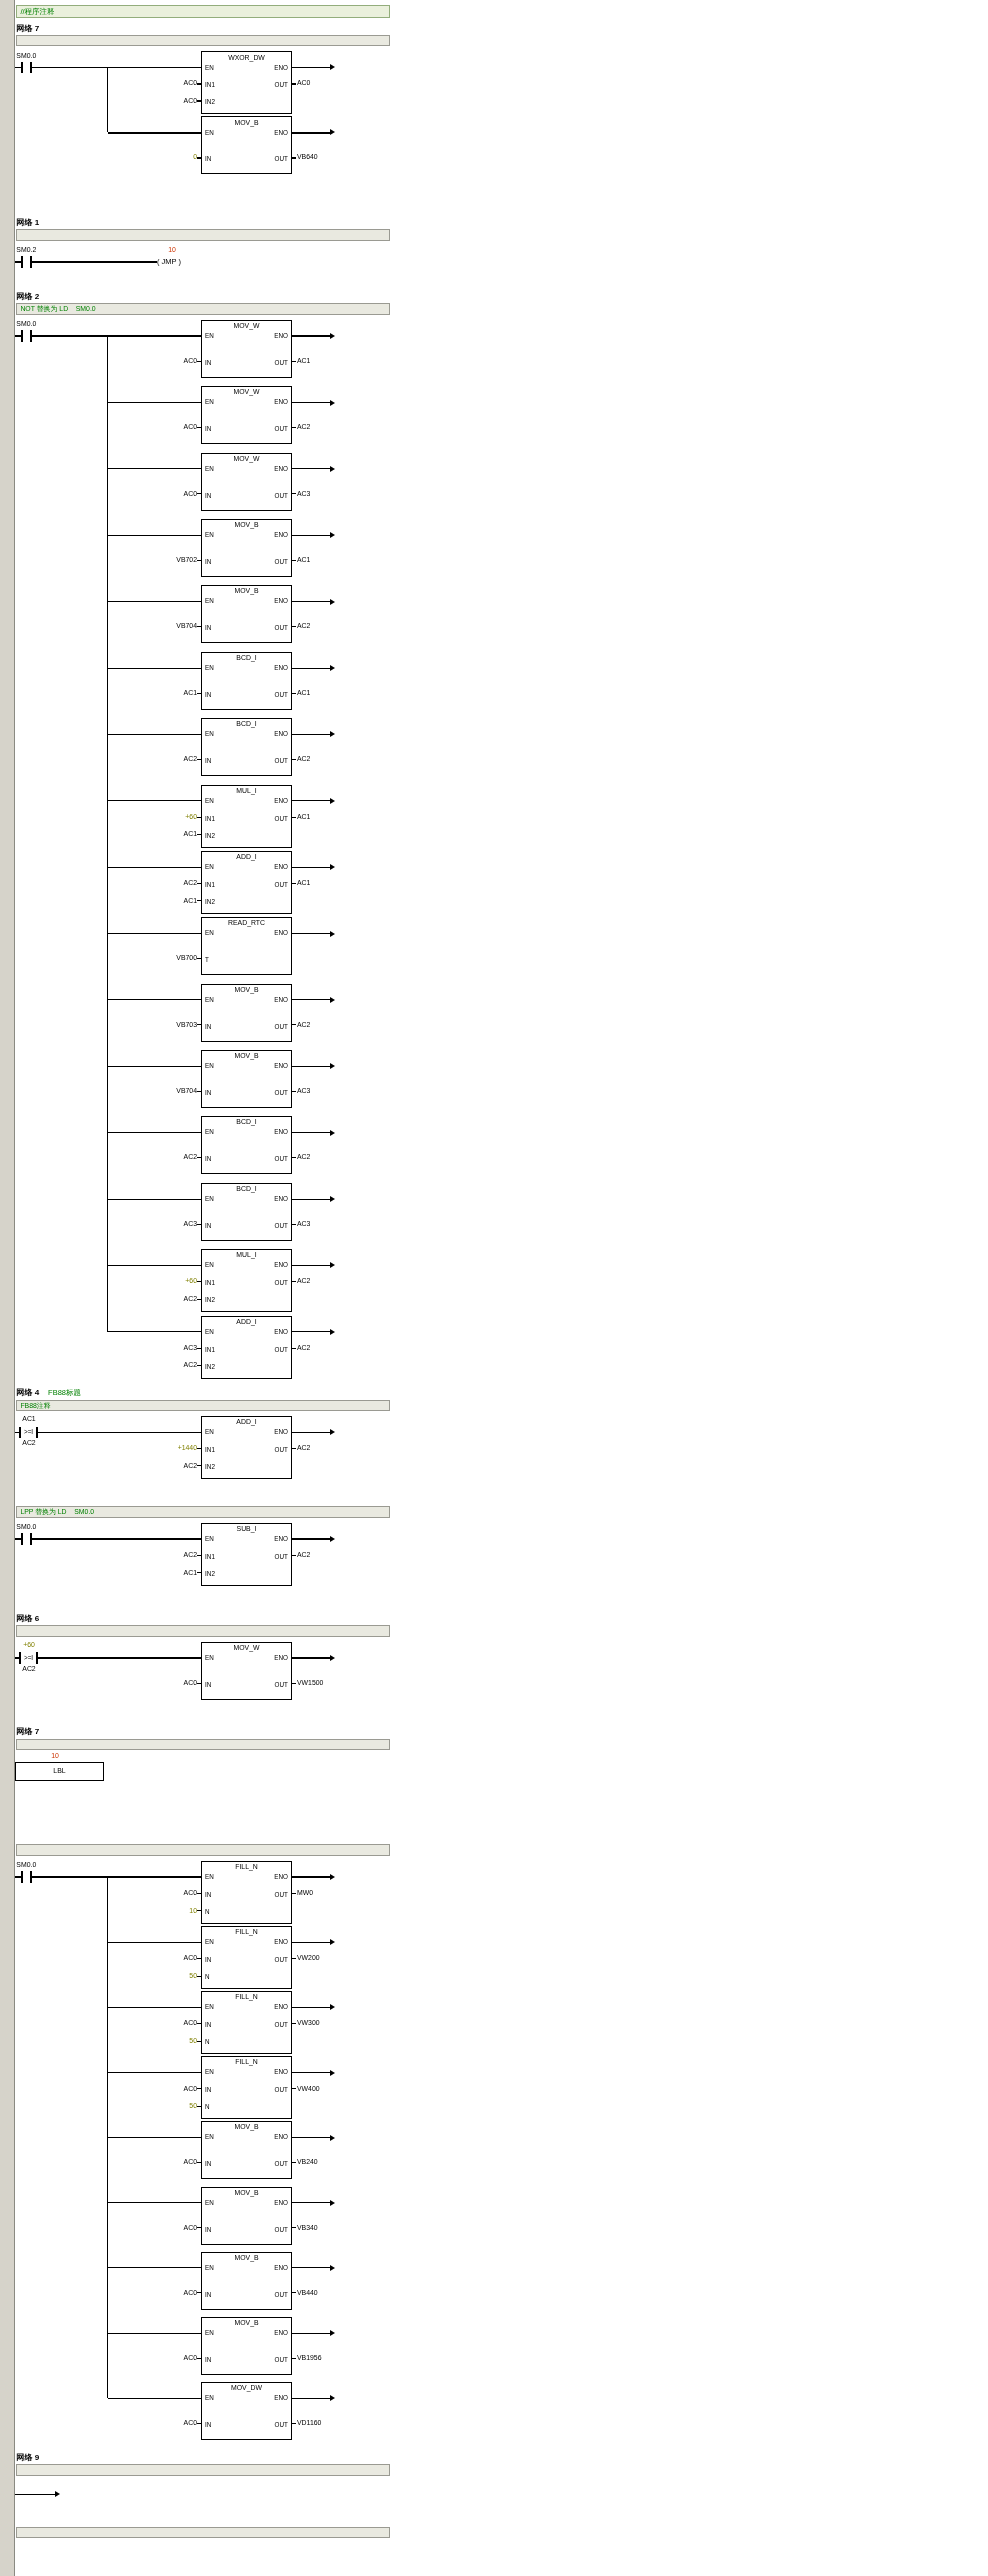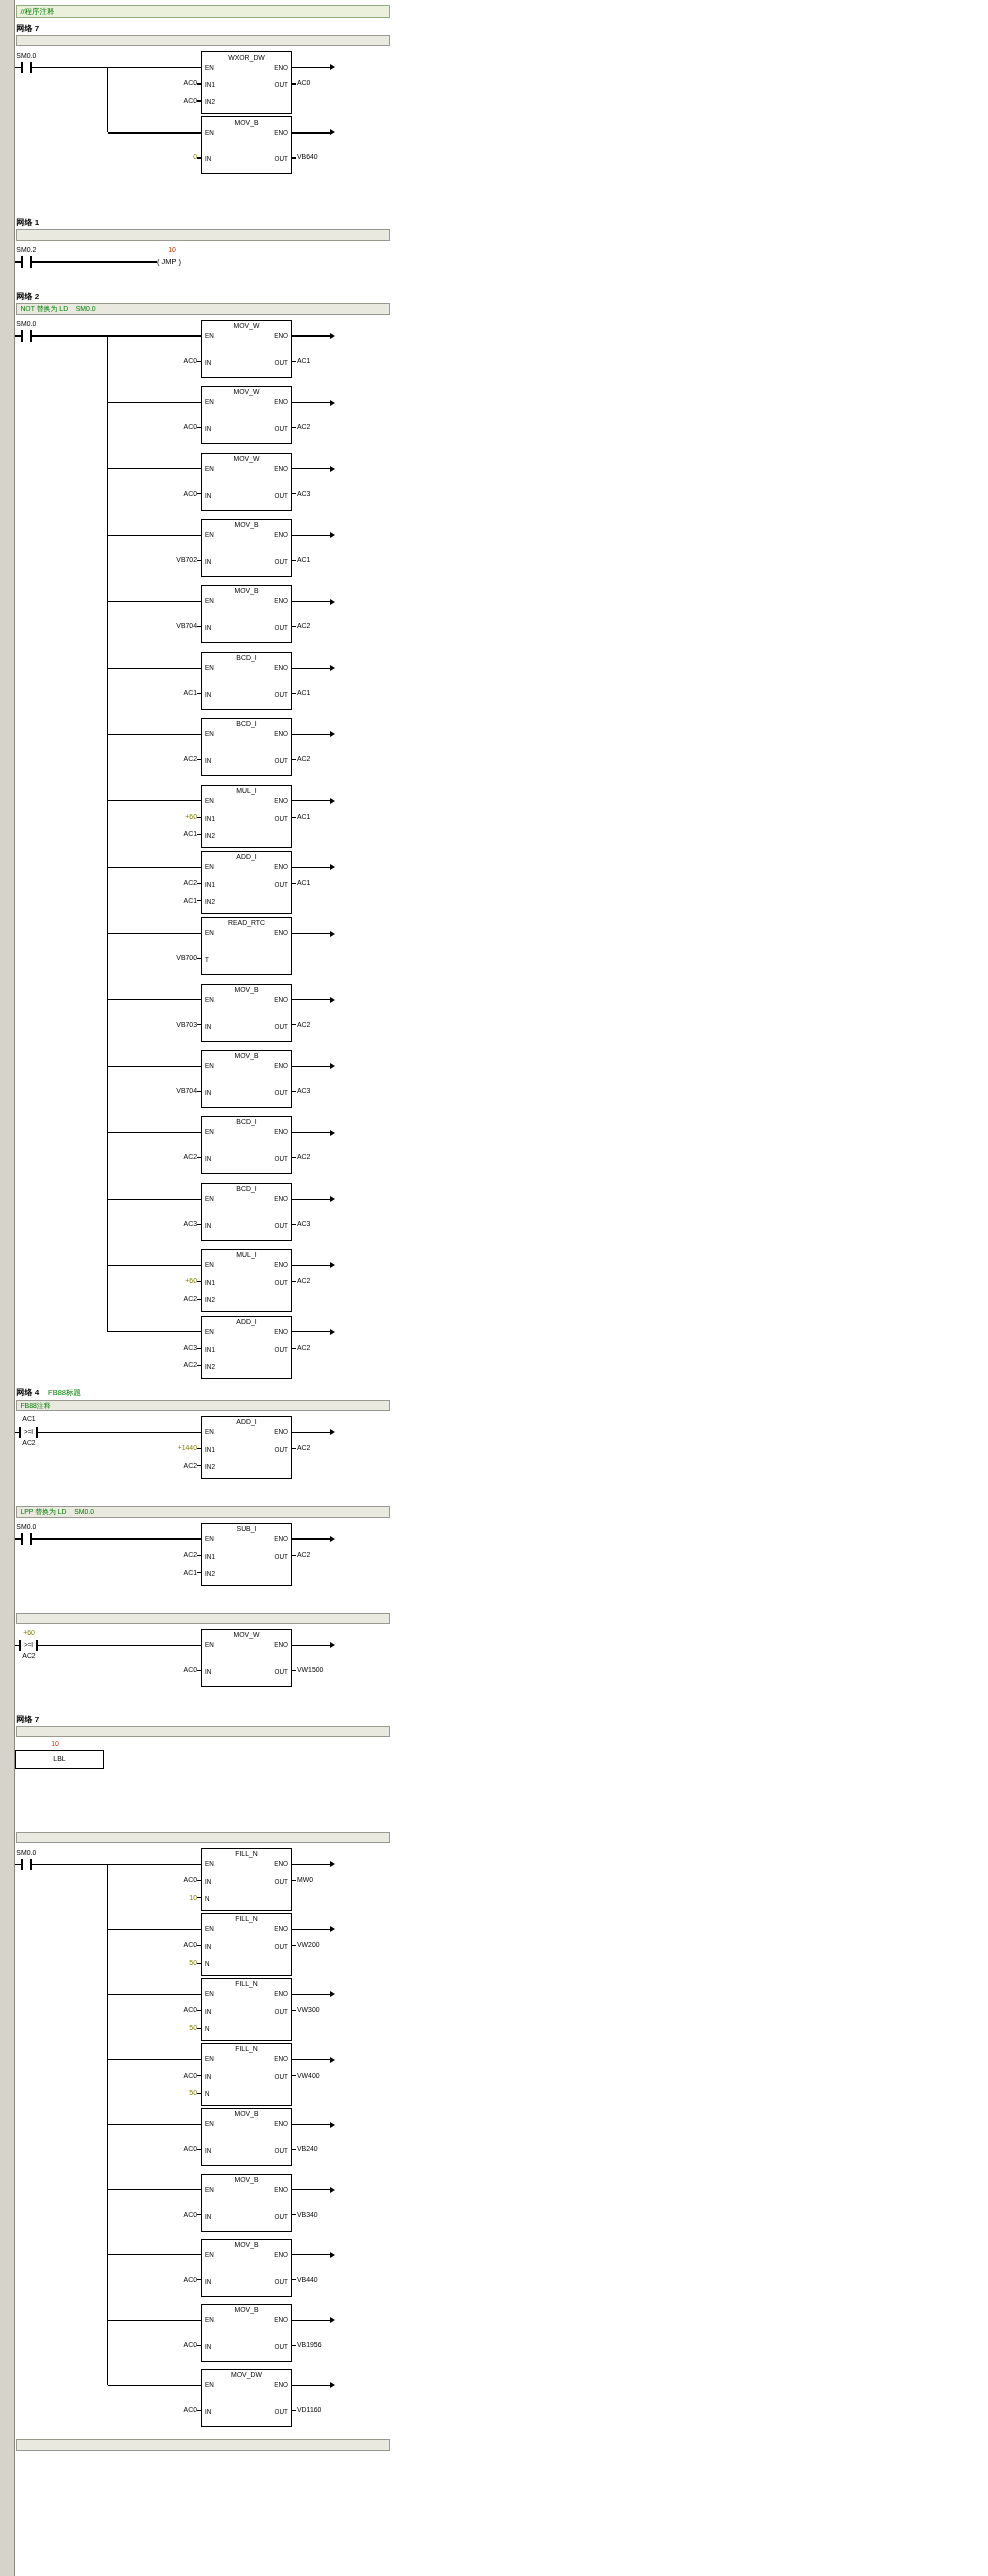--- a/index.html
+++ b/index.html
@@ -394,20 +394,23 @@
             <div class="wh" style="left: 197px; top: 37px; width: 3.8px;"></div>
             <div class="op" style="left: 103px; top: 51px; width: 94px; text-align: right;">AC1</div>
             <div class="wh" style="left: 197px; top: 54px; width: 3.8px;"></div>
             <div class="wh" style="left: 292px; top: 37px; width: 3.8px;"></div>
             <div class="op" style="left: 297px; top: 33px;">AC2</div>
             <div class="wh" style="left: 292px; top: 20.7px; width: 38px;"></div>
             <div class="arr" style="left: 330px; top: 18px;"></div>
           </div>
         </div>
         <div class="net">
+          <div class="net-label">
+            <span>网络 6</span>
+          </div>
           <div class="net-bar"></div>
           <div class="ladder" style="height: 88px;">
             <div class="cbar" style="left: 19px; top: 15.7px; height: 11.3px;"></div>
             <div class="cbar" style="left: 36px; top: 15.7px; height: 11.3px;"></div>
             <div class="op cmps" style="left: 20.7px; top: 17px; width: 15.7px; text-align: center;">&gt;=I</div>
             <div class="op const" style="left: 0px; top: 4.4px; width: 58px; text-align: center;">+60</div>
             <div class="op" style="left: 0px; top: 28px; width: 58px; text-align: center;">AC2</div>
             <div class="wh" style="left: 15px; top: 20.7px; width: 3.8px;"></div>
             <div class="wh" style="left: 38px; top: 20.7px; width: 163px;"></div>
             <div class="block" style="left: 201px; top: 5px; width: 91px; height: 58px;">
@@ -577,19 +580,29 @@
             </div>
             <div class="op" style="left: 103px; top: 563px; width: 94px; text-align: right;">AC0</div>
             <div class="wh" style="left: 197px; top: 567px; width: 3.8px;"></div>
             <div class="wh" style="left: 292px; top: 567px; width: 3.8px;"></div>
             <div class="op" style="left: 297px; top: 563px;">VD1160</div>
             <div class="wh" style="left: 292px; top: 542px; width: 38px;"></div>
             <div class="arr" style="left: 330px; top: 539px;"></div>
           </div>
         </div>
         <div class="net">
+          <div class="net-label">
+            <span>网络 9</span>
+          </div>
+          <div class="net-bar"></div>
+          <div class="ladder" style="height: 50px;">
+            <div class="wh" style="left: 15px; top: 18px; width: 40px;"></div>
+            <div class="arr" style="left: 55px; top: 15.7px;"></div>
+          </div>
+        </div>
+        <div class="net">
           <div class="net-bar"></div>
           <div class="ladder" style="height: 6.3px;"></div>
         </div>
       </div>
   </div>
 </div>
 
 
 </body></html>

